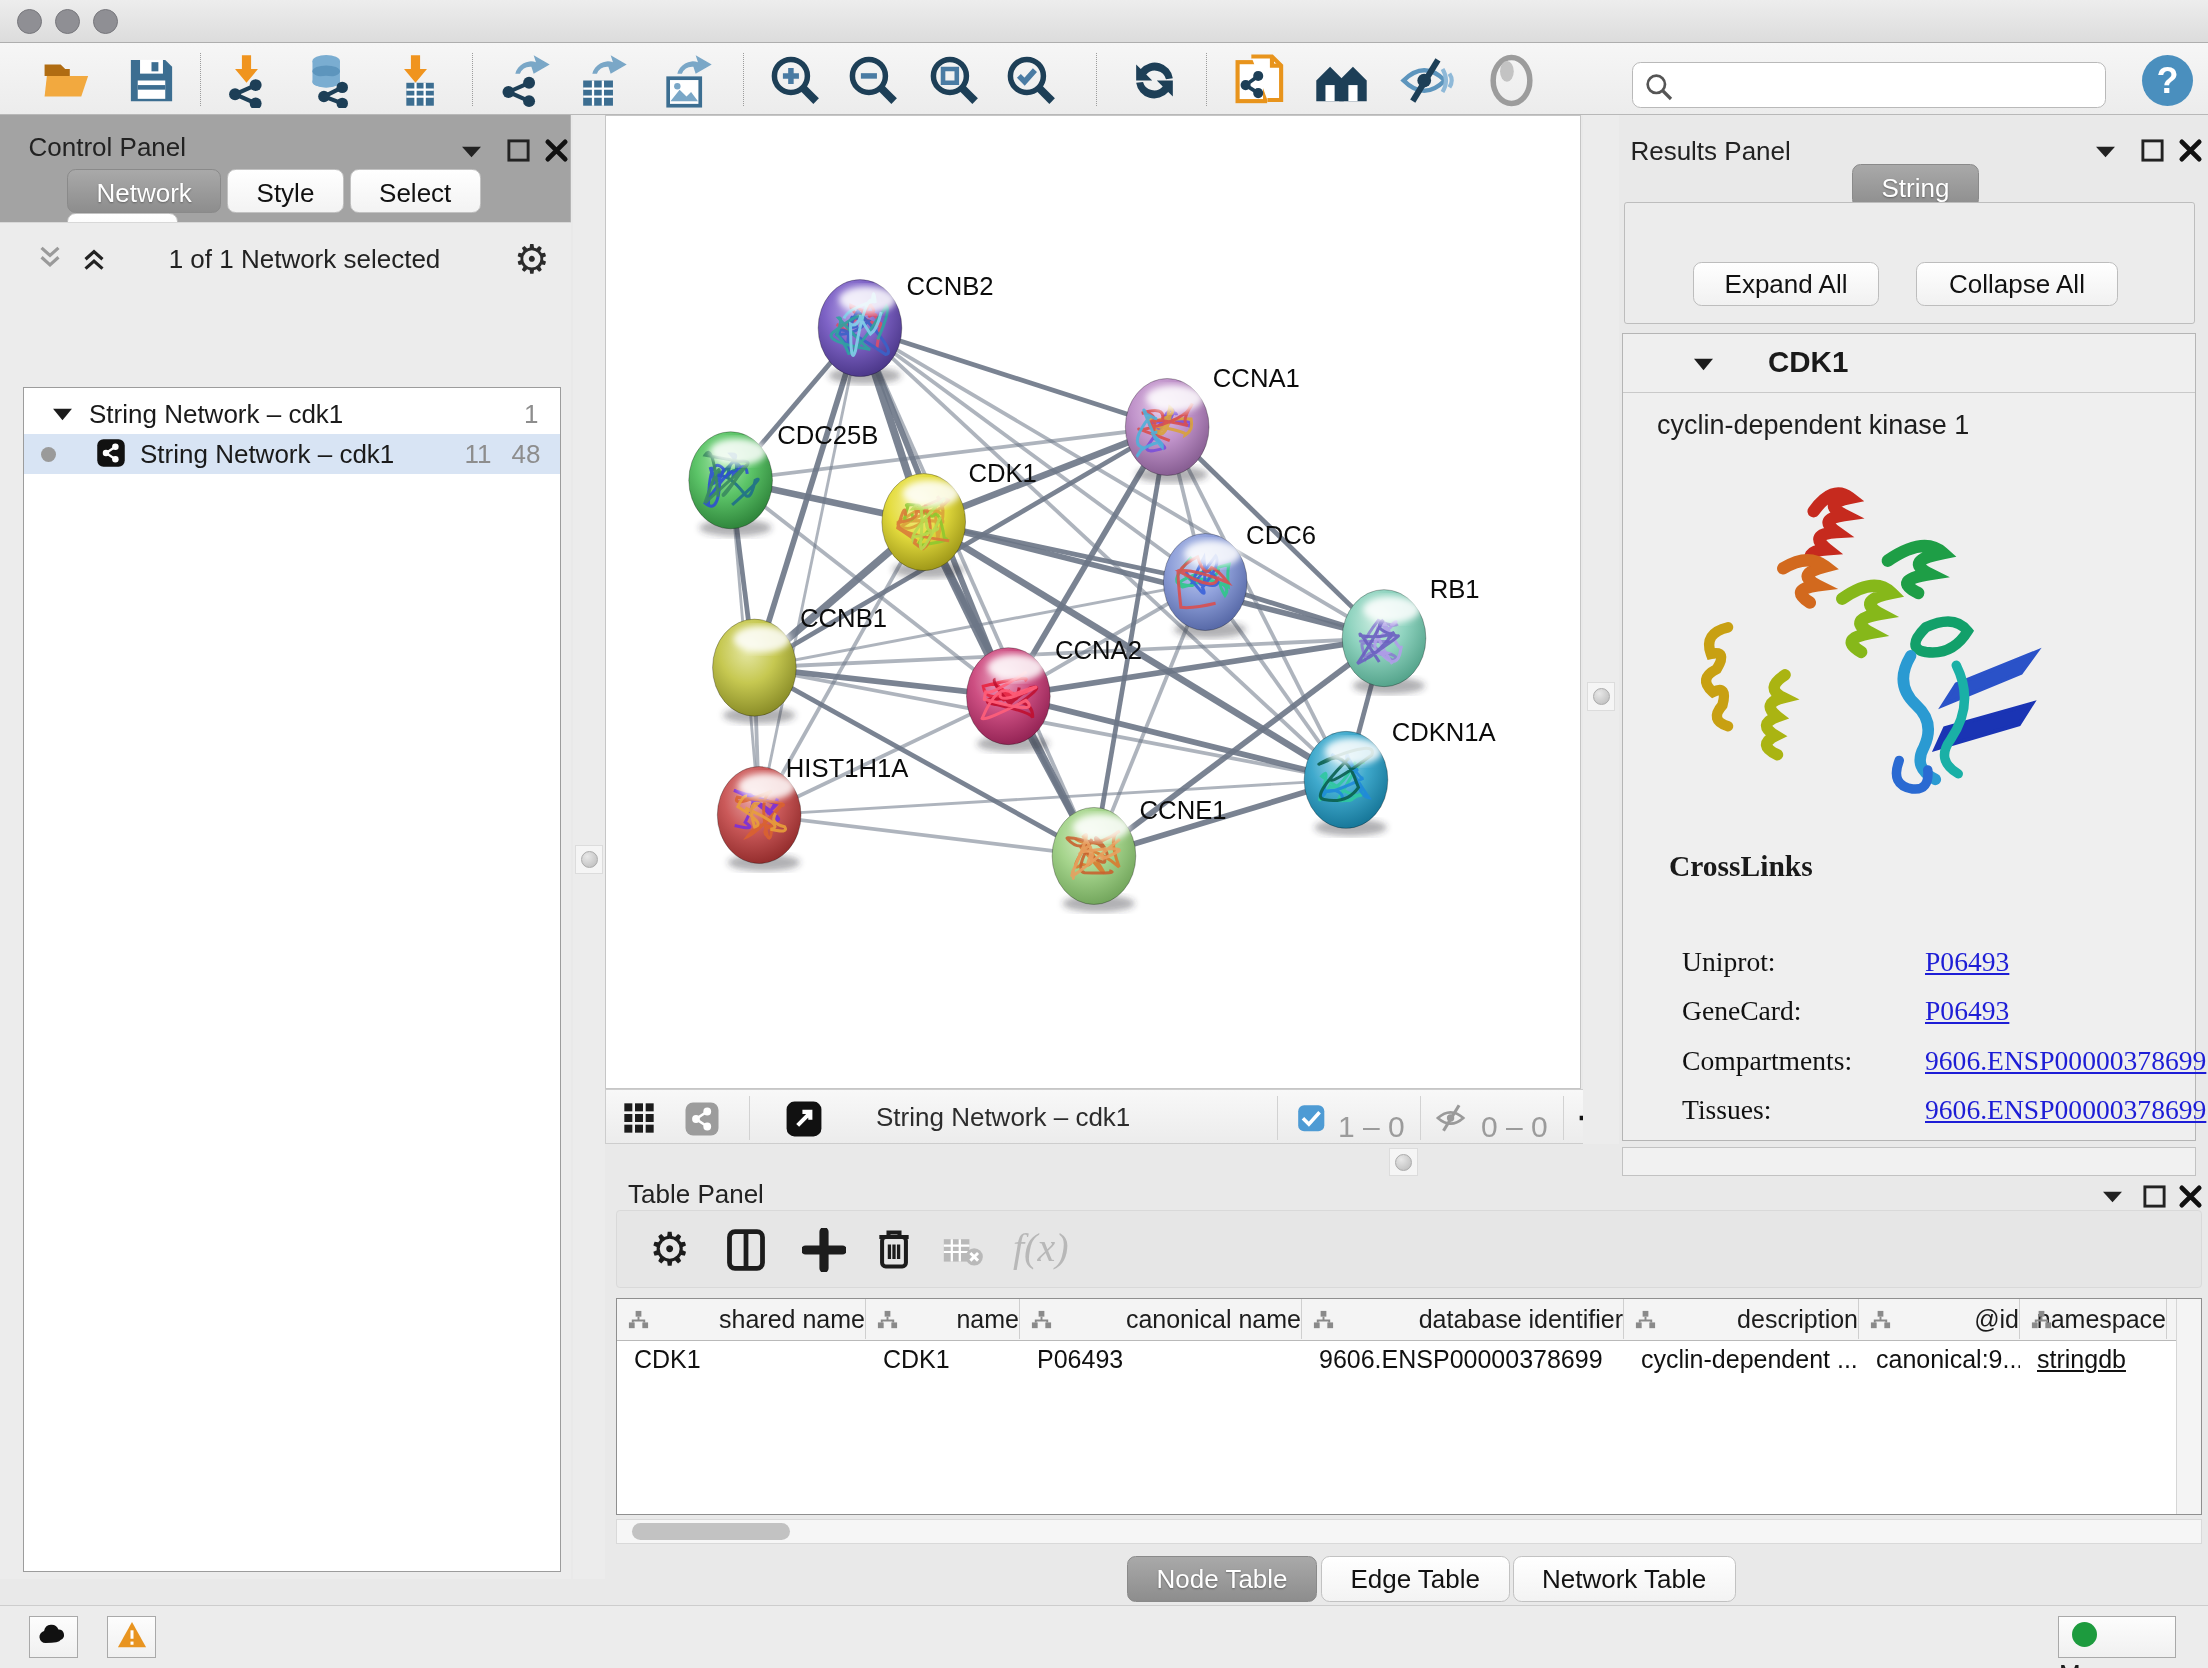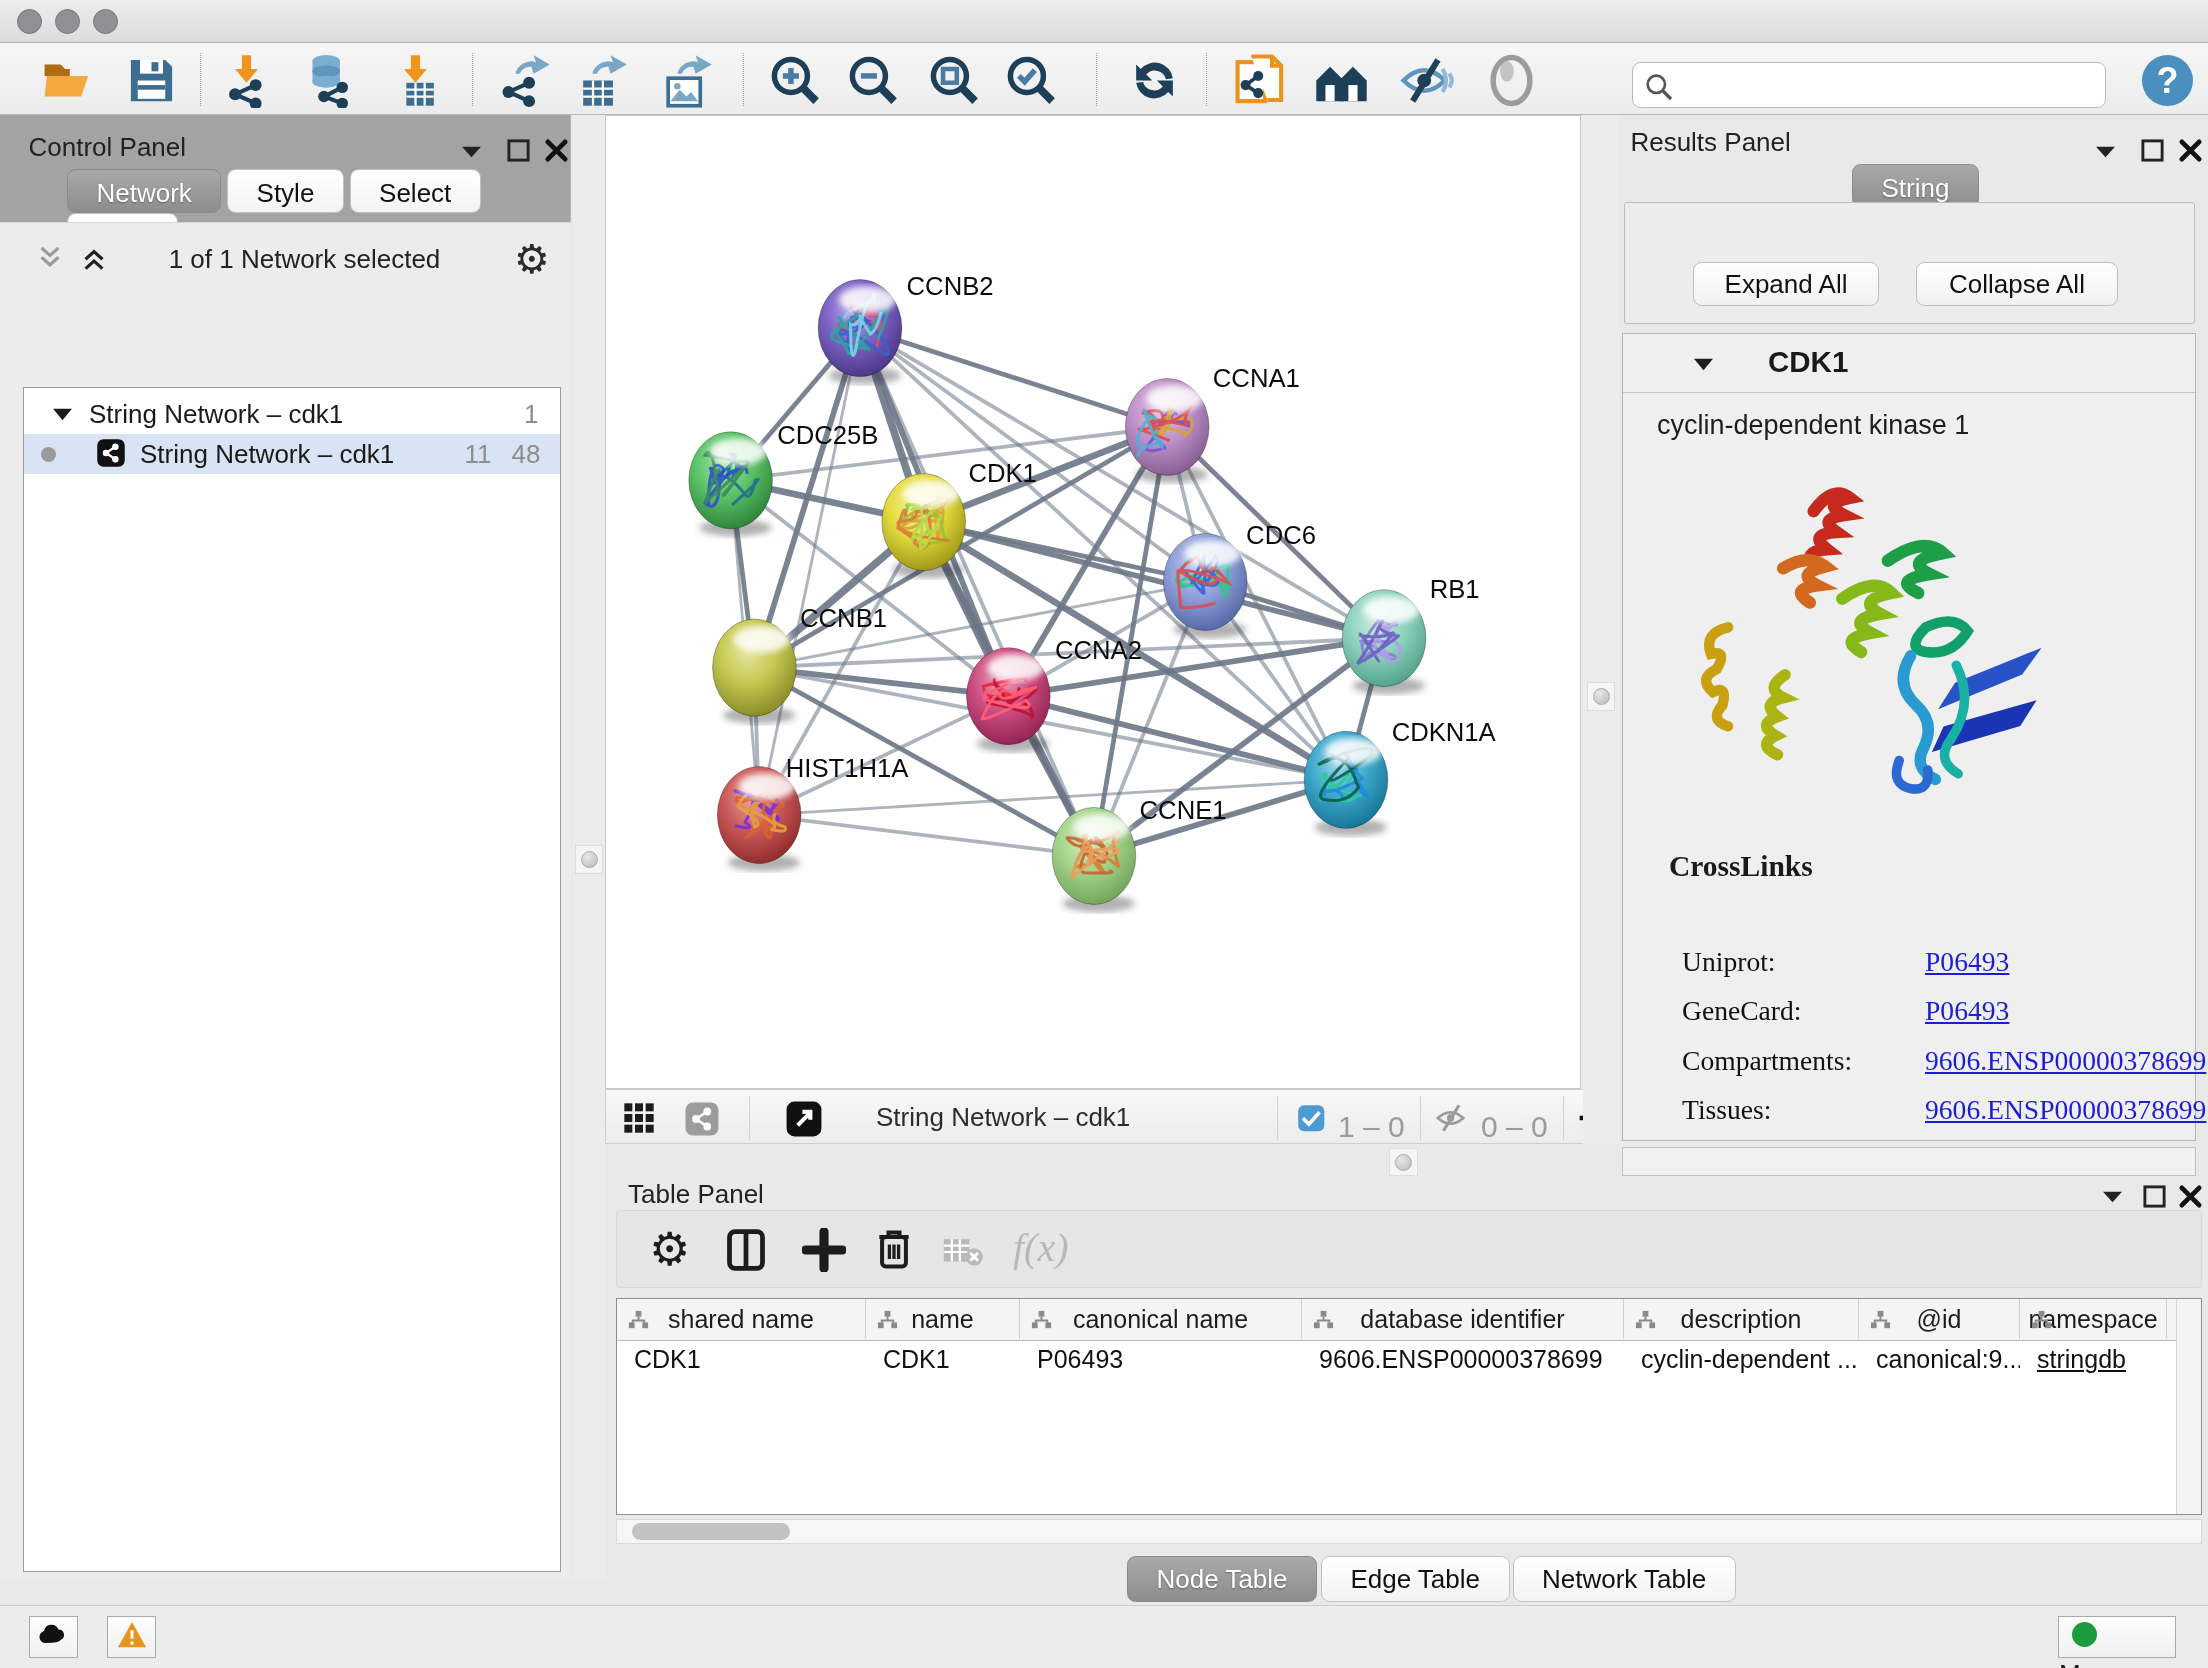--- a/index.html
+++ b/index.html
@@ -78,21 +78,21 @@
     background:#f1f1f1; border:1.9px solid #c2c2c2; }
 
   
   .tp-toolbar { position:absolute; left:616px; top:1210px; width:1586px; height:78px;
     background:#e6e6e6; border:1px solid #d9d9d9; border-radius:3.8px; }
   .tbl-box { position:absolute; left:616px; top:1298px; width:1586px; height:217px;
     background:#fff; border:1.9px solid #8f8f8f; }
   .tbl-hrow { position:absolute; left:0; top:0; height:42px; right:25px; background:#f4f4f4;
     border-bottom:1.9px solid #b9b9b9; }
   .tbl-hcell { position:absolute; top:0; height:40px; border-right:1px solid #cfcfcf;
-    font-size:25px; line-height:40px; color:#1c1c1c; text-align:center; }
+    font-size:25px; line-height:40px; color:#1c1c1c; text-align:right; }
   .tbl-hcell svg { position:absolute; left:9.5px; top:9.5px; }
   .tbl-cell { position:absolute; top:46px; height:36px; font-size:25px; color:#111;
     padding-left:17px; white-space:nowrap; overflow:hidden; }
   .tbl-vscroll { position:absolute; right:0; top:0; bottom:0; width:25px; background:#f4f4f4;
     border-left:1px solid #d6d6d6; }
   .tbl-hscroll { position:absolute; left:616px; top:1519px; width:1586px; height:25px;
     background:#f6f6f6; border:1px solid #d9d9d9; }
   .tbl-hscroll i { position:absolute; left:15px; top:2.9px; width:158px; height:17px;
     background:#c2c2c2; border-radius:8.6px; display:block; }
   .tp-tabs { position:absolute; top:1556px; left:1127px; }
@@ -608,21 +608,21 @@
     </div>
 </div>
 
 <div class="split-h" style="left:605px;top:1145px;width:1604px;height:34px">
   <div class="split-handle" style="left:784px;top:2.9px">
       <i></i>
     </div>
 </div>
 
 <div class="abs" style="left:1619px;top:115px;width:590px;height:1064px;background:#e9e9e9">
-  <div class="abs panel-title" style="left:11.4px;top:12px">Results Panel</div>
+  <div class="abs panel-title" style="left:11.4px;top:21px">Results Panel</div>
   <svg class="abs" style="left:474px;top:27px" width="25" height="19" viewBox="0 0 26 20">
       <path d="M3 5 h20 l-10 11z" fill="#222"></path>
     </svg>
   <svg class="abs" style="left:521px;top:23px" width="25" height="25" viewBox="0 0 26 26">
       <rect x="3" y="3" width="20" height="20" fill="none" stroke="#222" stroke-width="3"></rect>
     </svg>
   <svg class="abs" style="left:559px;top:23px" width="25" height="25" viewBox="0 0 26 26">
       <path d="M4 4 L22 22 M22 4 L4 22" stroke="#111" stroke-width="5" stroke-linecap="round"></path>
     </svg>
   <div class="abs cp-tab tab-sel" style="left:233px;top:49px">String</div>

